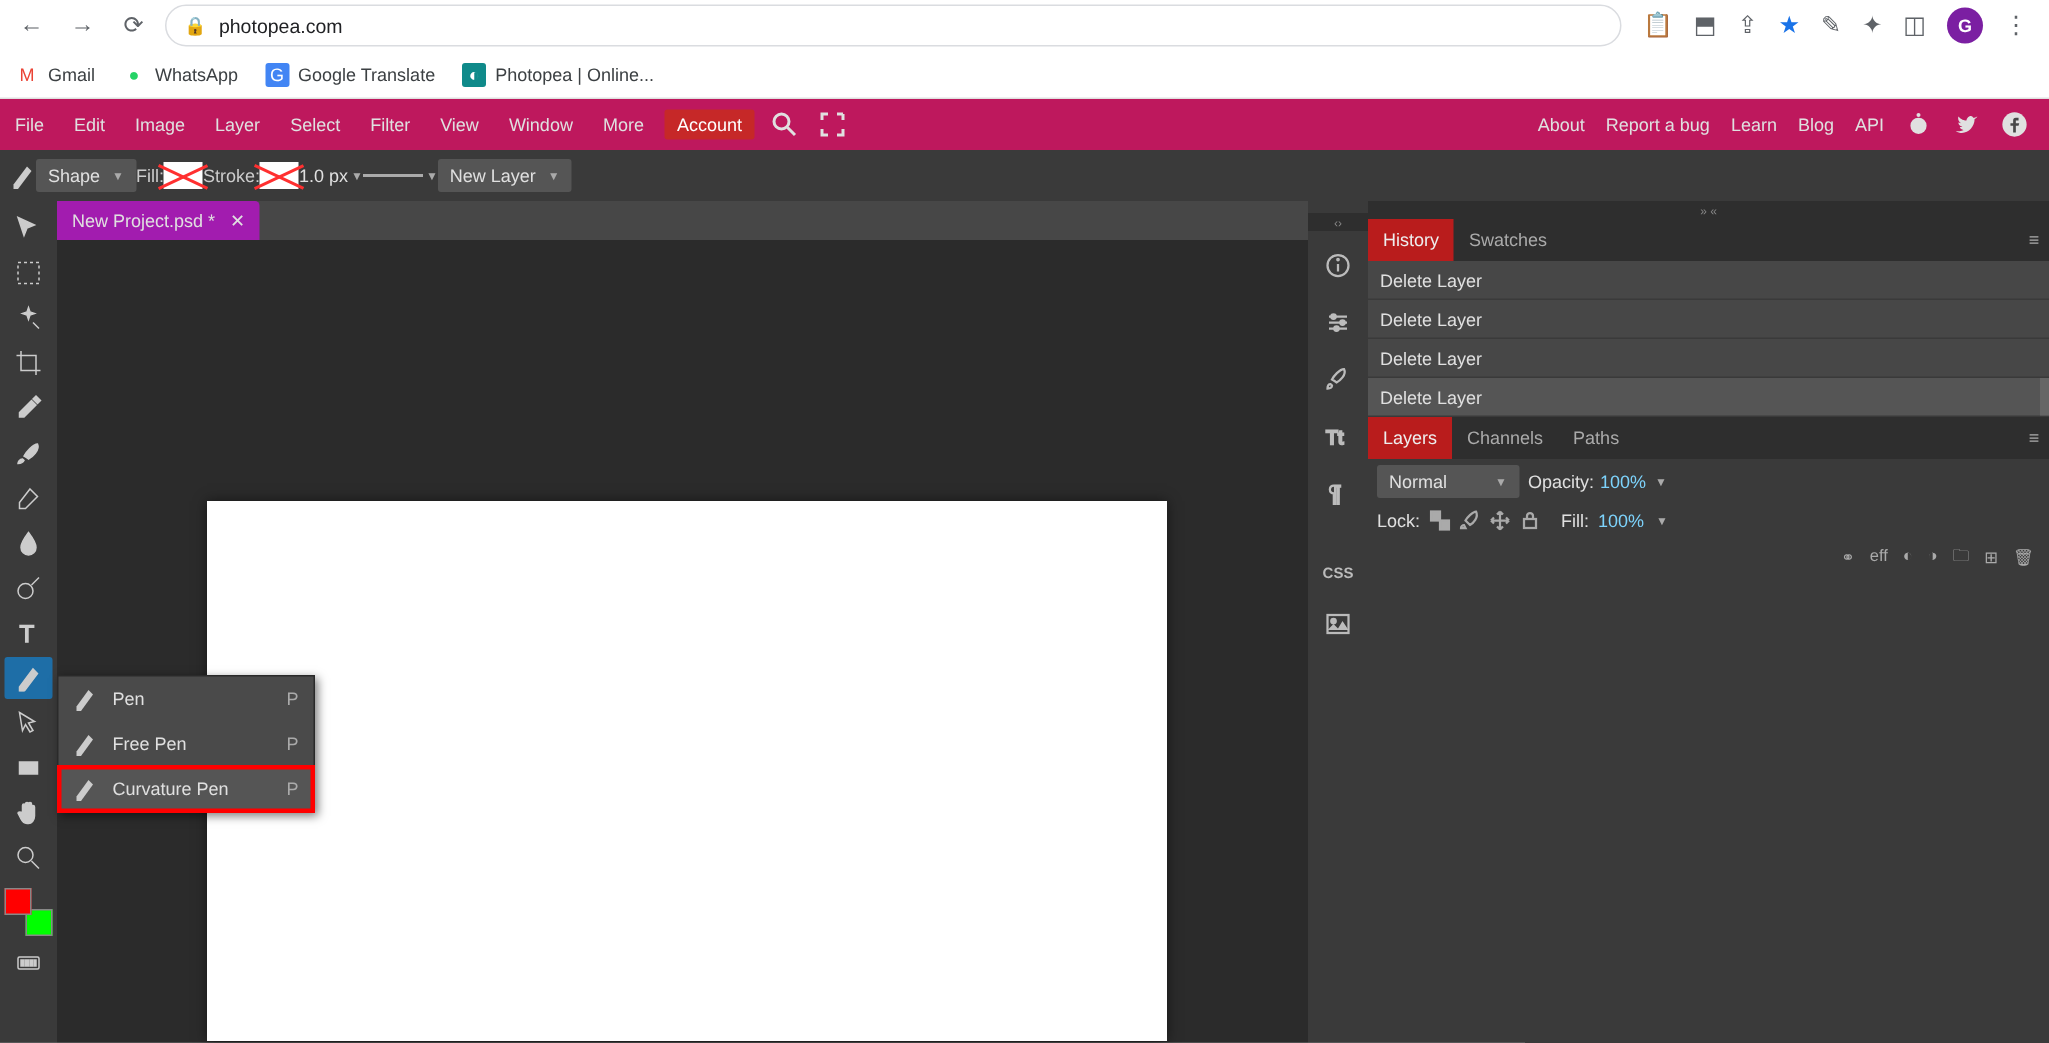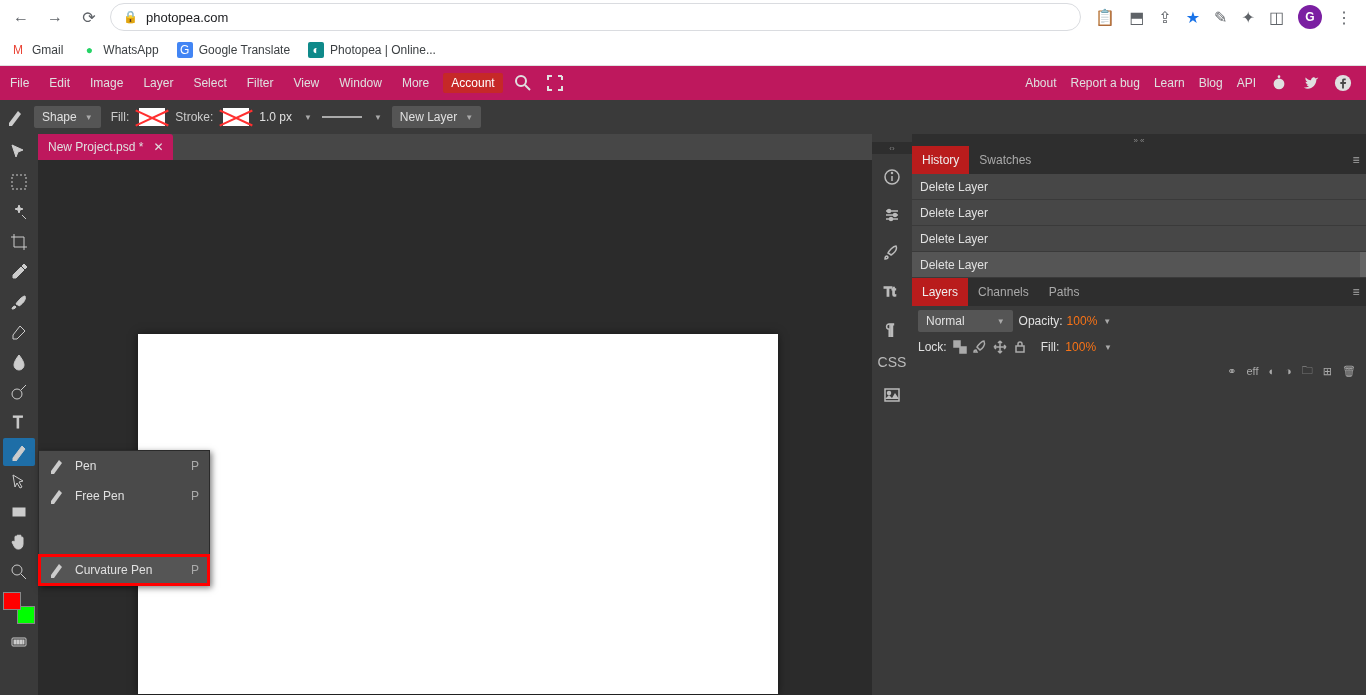--- a/index.html
+++ b/index.html
@@ -27,76 +27,76 @@
 .menu-left { display: flex; align-items: center; height: 100%; }
 .menu-item { padding: 0 10px; height: 100%; display: flex; align-items: center; cursor: pointer; }
 .account-btn { background: #c62828; color: #fff; padding: 3px 8px; border-radius: 2px; margin-left: 4px; cursor: pointer; }
 .menu-tools { margin-left: 10px; display: flex; gap: 12px; align-items: center; }
 .menu-ico { width: 20px; height: 20px; stroke: #e0e0e0; fill: none; stroke-width: 2; cursor: pointer; }
 .menu-right { margin-left: auto; display: flex; align-items: center; gap: 14px; padding-right: 14px; }
 .menu-right a { color: #e0e0e0; text-decoration: none; cursor: pointer; }
 .social-ico { width: 18px; height: 18px; fill: #e0e0e0; cursor: pointer; }
 
 
-.optbar { position: absolute; top: 34px; left: 0; right: 0; height: 34px; background: #3a3a3a; display: flex; align-items: center; padding: 0 6px; gap: 10px; }
+.optbar { position: absolute; top: 34px; left: 0; right: 0; height: 34px; background: #3a3a3a; display: flex; align-items: center; padding: 0 6px; gap: 0; }
 .opt-dropdown { background: #555; padding: 4px 8px; border-radius: 2px; display: flex; align-items: center; gap: 6px; cursor: pointer; }
 .opt-label { color: #ccc; }
 .opt-swatch { width: 26px; height: 18px; background: #fff; position: relative; cursor: pointer; }
 .opt-swatch.none::before, .opt-swatch.none::after { content: ''; position: absolute; width: 140%; height: 2px; background: #ff3030; top: 50%; left: -20%; }
 .opt-swatch.none::before { transform: rotate(25deg); }
 .opt-swatch.none::after { transform: rotate(-25deg); }
 .opt-line { width: 40px; height: 2px; background: #aaa; }
 .opt-tri { font-size: 8px; color: #aaa; margin-left: 2px; }
 
 
 .toolbar { position: absolute; top: 68px; left: 0; bottom: 0; width: 38px; background: #3a3a3a; display: flex; flex-direction: column; align-items: center; padding-top: 4px; gap: 2px; }
 .tool { width: 32px; height: 28px; display: flex; align-items: center; justify-content: center; cursor: pointer; border-radius: 2px; }
 .tool.active { background: #1e6ea7; }
 .tool svg { width: 18px; height: 18px; fill: #ccc; stroke: #ccc; }
 .color-swatches { position: relative; width: 32px; height: 32px; margin-top: 4px; }
 .cs-fg { position: absolute; width: 18px; height: 18px; background: #ff0000; border: 1px solid #888; top: 0; left: 0; z-index: 2; }
 .cs-bg { position: absolute; width: 18px; height: 18px; background: #00ff00; border: 1px solid #888; bottom: 0; right: 0; }
 
 
-.doctab { position: absolute; top: 68px; left: 38px; height: 26px; background: #be185d; display: flex; align-items: center; padding: 4px 10px; gap: 10px; font-size: 12px; border-top-right-radius: 3px; }
+.doctab { position: absolute; top: 68px; left: 38px; height: 26px; background: #a21caf; display: flex; align-items: center; padding: 4px 10px; gap: 10px; font-size: 12px; border-top-right-radius: 3px; }
 .doctab-close { cursor: pointer; }
 
 
 .canvas-area { position: absolute; top: 94px; left: 38px; right: 494px; bottom: 0; background: #2b2b2b; }
 .canvas { position: absolute; top: 174px; left: 100px; width: 640px; height: 360px; background: #fff; box-shadow: 0 0 8px rgba(0,0,0,0.5); }
 
 
 .flyout { position: absolute; top: 384px; left: 38px; width: 172px; background: #4a4a4a; z-index: 100; box-shadow: 2px 2px 6px rgba(0,0,0,0.5); border: 1px solid #2a2a2a; }
 .fly-item { height: 30px; display: flex; align-items: center; padding: 0 10px; gap: 10px; cursor: pointer; position: relative; }
-.fly-item.highlight { outline: 3px solid #ff0000; outline-offset: -2px; background: #555; margin-top: 44px; }
+.fly-item.highlight { outline: 3px solid #ff0000; outline-offset: -2px; background: #555; }
 .fly-key { margin-left: auto; color: #aaa; }
 .fly-ico { width: 16px; height: 16px; fill: #ccc; }
 
 
 .rpanel { position: absolute; top: 68px; right: 0; bottom: 0; width: 494px; display: flex; }
 .rtabs { width: 40px; background: #3a3a3a; display: flex; flex-direction: column; align-items: center; padding-top: 8px; gap: 8px; }
 .rtab { width: 30px; height: 30px; display: flex; align-items: center; justify-content: center; cursor: pointer; }
 .rtab svg { width: 18px; height: 18px; fill: none; stroke: #bbb; stroke-width: 1.5; }
-.rtab-txt { width: 30px; height: 20px; font-size: 14px; font-weight: normal; color: #bbb; text-align: center; line-height: 20px; cursor: pointer; }
+.rtab-txt { width: 30px; height: 20px; font-size: 10px; font-weight: bold; color: #bbb; text-align: center; line-height: 20px; cursor: pointer; margin-top: 21px; }
 .rcontent { flex: 1; background: #3a3a3a; display: flex; flex-direction: column; }
 
 .panel-tabs { height: 28px; display: flex; align-items: center; background: #2e2e2e; position: relative; }
 .ptab { padding: 0 10px; height: 100%; display: flex; align-items: center; cursor: pointer; color: #aaa; }
 .ptab.active { background: #b91c1c; color: #eee; }
 .pmenu { margin-left: auto; width: 20px; text-align: center; cursor: pointer; color: #aaa; }
 
 .history-list { background: #474747; }
 .hist-item { height: 26px; display: flex; align-items: center; padding: 0 8px; border-bottom: 1px solid #3a3a3a; cursor: pointer; position: relative; }
 .hist-item:last-child { background: #555; }
 .hist-item:last-child::after { content:''; position:absolute; right:0; top:0; bottom:0; width:6px; background:#666; }
 
 .layer-controls { background: #3a3a3a; padding: 4px 6px; display: flex; align-items: center; gap: 6px; flex-wrap: wrap; }
 .lc-select { background: #555; padding: 4px 8px; border-radius: 2px; display: flex; align-items: center; gap: 30px; cursor: pointer; }
 .lc-field { display: flex; align-items: center; gap: 4px; }
-.lc-val { color: #f97316; }
+.lc-val { color: #7dd3fc; }
 .lc-row2 { display: flex; align-items: center; gap: 6px; padding: 4px 6px; background: #3a3a3a; }
 .lc-ico { width: 14px; height: 14px; stroke: #aaa; fill: none; stroke-width: 1.5; }
 
 .layer-list { flex: 1; background: #474747; }
 .layer-row { height: 32px; display: flex; align-items: center; gap: 8px; padding: 0 8px; background: #555; }
 .layer-eye { width: 16px; height: 16px; cursor: pointer; }
 .layer-thumb { width: 30px; height: 20px; background: #fff; border: 1px dashed #888; }
 .layer-lock { margin-left: auto; width: 14px; height: 14px; fill: #888; }
 
 .layer-footer { height: 26px; background: #3a3a3a; display: flex; align-items: center; justify-content: flex-end; gap: 10px; padding: 0 10px; color: #aaa; font-size: 11px; }

